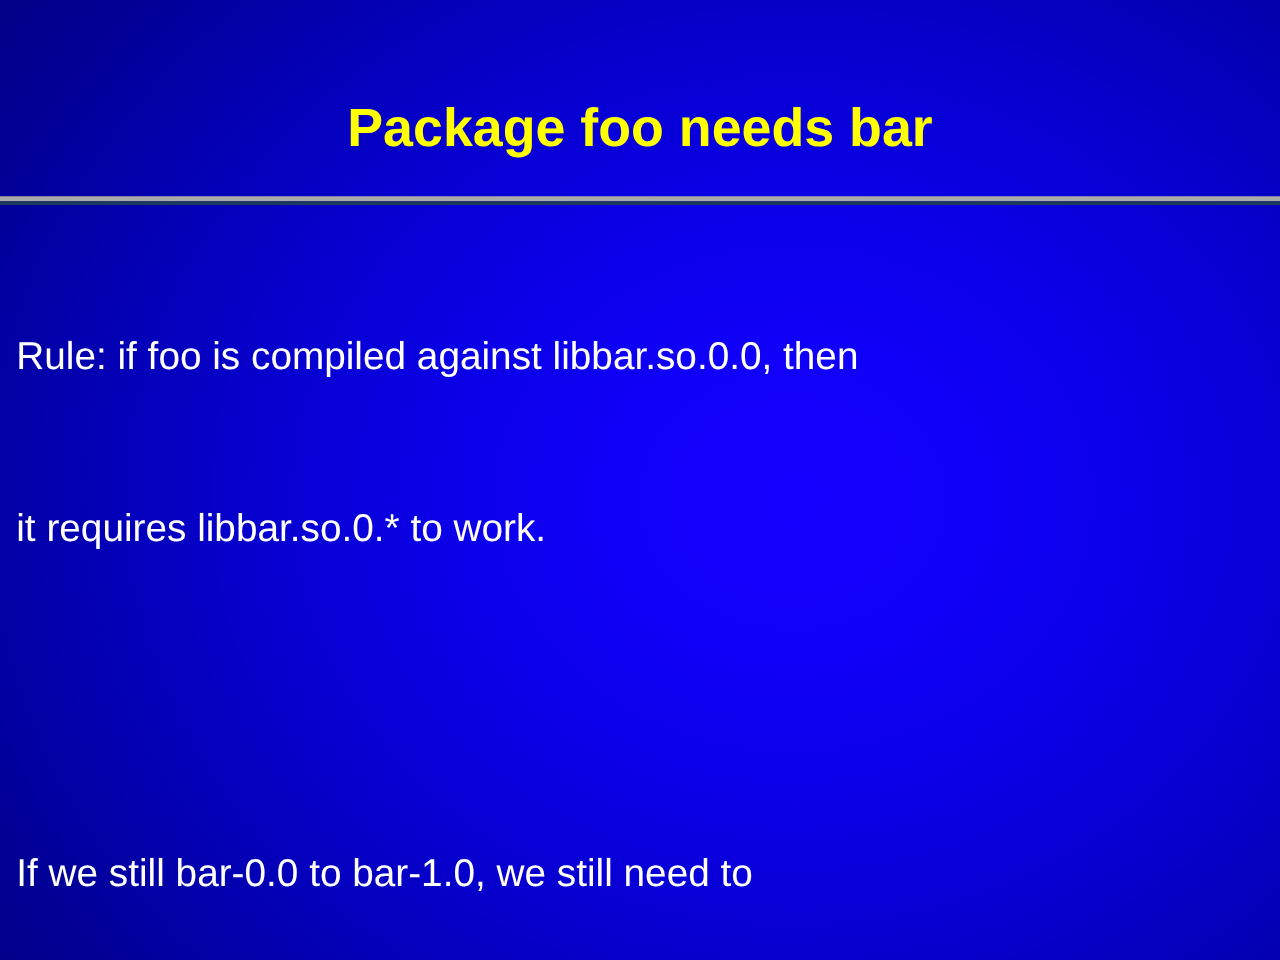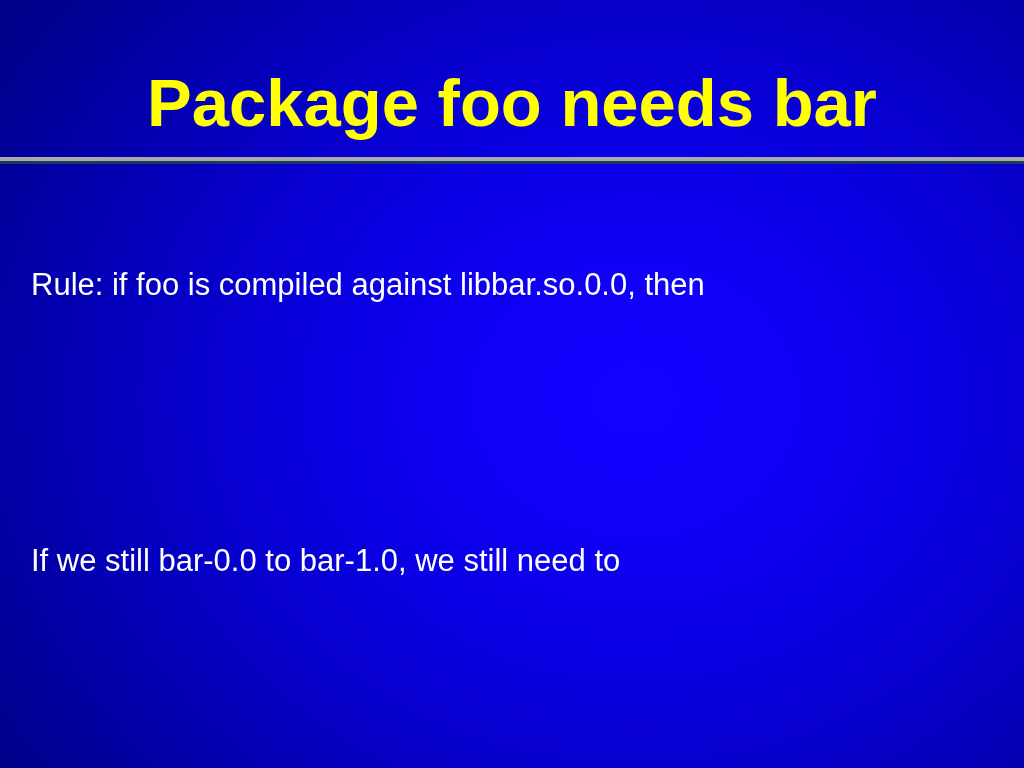--- a/index.html
+++ b/index.html
@@ -33,21 +33,21 @@
     width: 1024px;
     height: 158px;
   }
   #slide-title {
     position: absolute;
     left: 0;
     right: 0;
     top: 70px;
     text-align: center;
     color: #ffff00;
-    font-size: 67px;
+    font-size: 43px;
     font-weight: bold;
     line-height: 66px;
     letter-spacing: 0px;
     white-space: nowrap;
   }
 
   
   #divider {
     position: absolute;
     left: 0;
@@ -69,21 +69,21 @@
   #body-area {
     position: absolute;
     left: 0;
     top: 170px;
     width: 1024px;
   }
   .para {
     color: #ffffff;
     font-size: 31px;
     line-height: 46px;
-    padding-left: 31px;
+    padding-left: 13px;
     white-space: pre;
   }
   .para-line {
     display: block;
     white-space: pre;
   }
   .spacer {
     height: 46px;
   }
 </style>
@@ -96,20 +96,21 @@
     <div id="slide-title">Package foo needs bar</div>
   </div>
 
   <div id="divider"></div>
   <div id="divider-shadow"></div>
 
   <div id="body-area">
 
     <div class="para">
       <span class="para-line">Rule: if foo is compiled against libbar.so.0.0, then</span>
+      <span class="para-line">it requires libbar.so.0.* to work.</span>
     </div>
 
     <div class="spacer"></div>
 
     <div class="para">
       <span class="para-line">If we still bar-0.0 to bar-1.0, we still need to</span>
       
     </div>
 
   </div>

